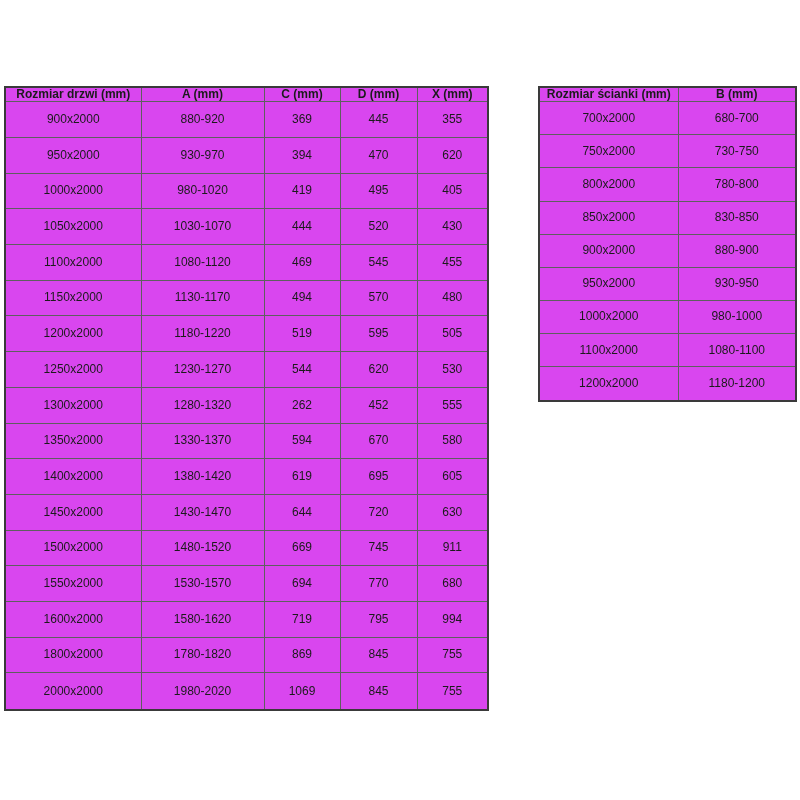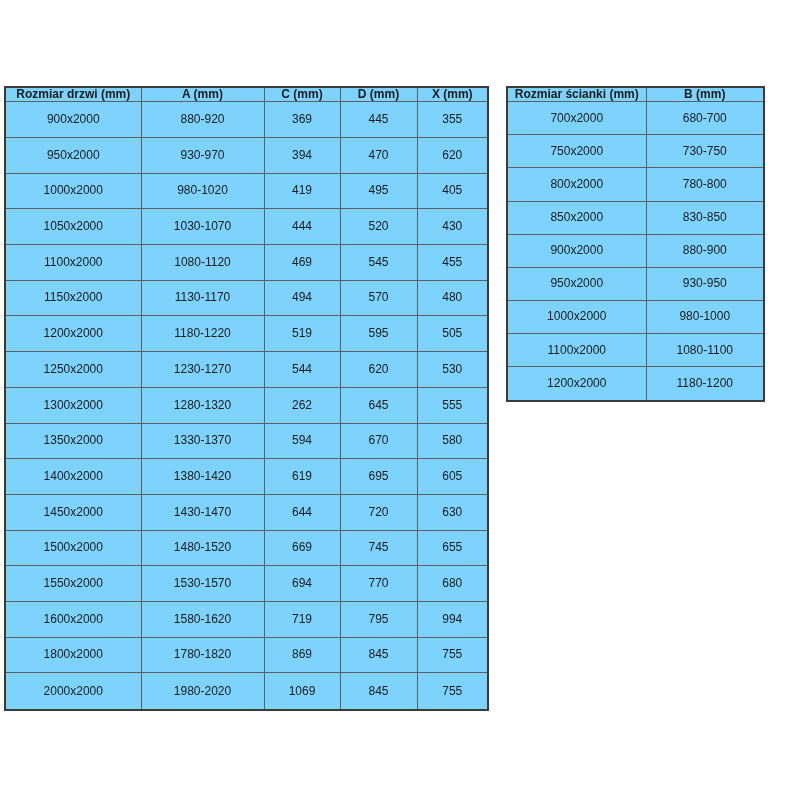--- a/index.html
+++ b/index.html
@@ -14,21 +14,21 @@
     position: relative;
     width: 800px;
     height: 800px;
     background: #ffffff;
     overflow: hidden;
   }
   table.dim-table {
     position: absolute;
     border-collapse: collapse;
     table-layout: fixed;
-    background: #7dd3fc;
+    background: #d946ef;
     border: 2px solid #3a3a3a;
   }
   table.dim-table th,
   table.dim-table td {
     border: 1px solid #5f5f5f;
     text-align: center;
     vertical-align: middle;
     padding: 0 2px;
     color: #1b1b1b;
     font-size: 12px;
@@ -39,21 +39,21 @@
   table.dim-table th {
     font-weight: bold;
   }
   #doors-table {
     left: 4px;
     top: 86px;
     width: 483px;
     height: 625px;
   }
   #walls-table {
-    left: 506px;
+    left: 538px;
     top: 86px;
     width: 257px;
     height: 316px;
   }
 </style>
 </head>
 <body>
 
 <div class="page">
   <table id="doors-table" class="dim-table">
@@ -127,21 +127,21 @@
           <td>1250x2000</td>
           <td>1230-1270</td>
           <td>544</td>
           <td>620</td>
           <td>530</td>
         </tr>
         <tr>
           <td>1300x2000</td>
           <td>1280-1320</td>
           <td>262</td>
-          <td>645</td>
+          <td>452</td>
           <td>555</td>
         </tr>
         <tr>
           <td>1350x2000</td>
           <td>1330-1370</td>
           <td>594</td>
           <td>670</td>
           <td>580</td>
         </tr>
         <tr>
@@ -156,21 +156,21 @@
           <td>1430-1470</td>
           <td>644</td>
           <td>720</td>
           <td>630</td>
         </tr>
         <tr>
           <td>1500x2000</td>
           <td>1480-1520</td>
           <td>669</td>
           <td>745</td>
-          <td>655</td>
+          <td>911</td>
         </tr>
         <tr>
           <td>1550x2000</td>
           <td>1530-1570</td>
           <td>694</td>
           <td>770</td>
           <td>680</td>
         </tr>
         <tr>
           <td>1600x2000</td>

